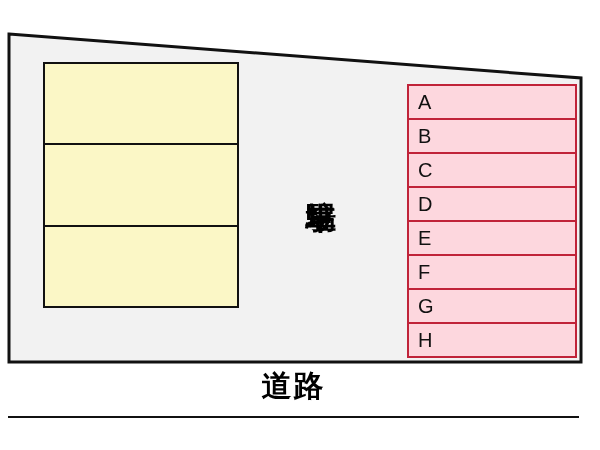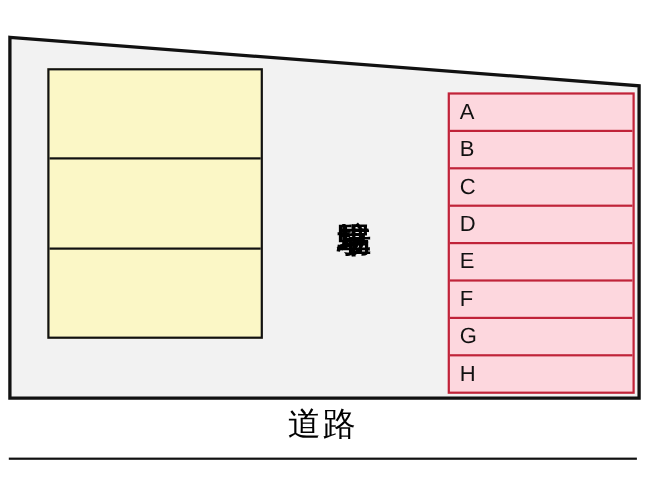--- a/index.html
+++ b/index.html
@@ -84,21 +84,21 @@
     color: #111111;
     line-height: 1;
   }
   .road-label {
     position: absolute;
     left: 8px;
     top: 371px;
     width: 571px;
     text-align: center;
     font-size: 30px;
-    font-weight: 400;
+    font-weight: 700;
     line-height: 1;
     color: var(--text, #000000);
     letter-spacing: 2px;
   }
   .road-line {
     position: absolute;
     left: 8px;
     top: 416px;
     width: 571px;
     height: 2px;

